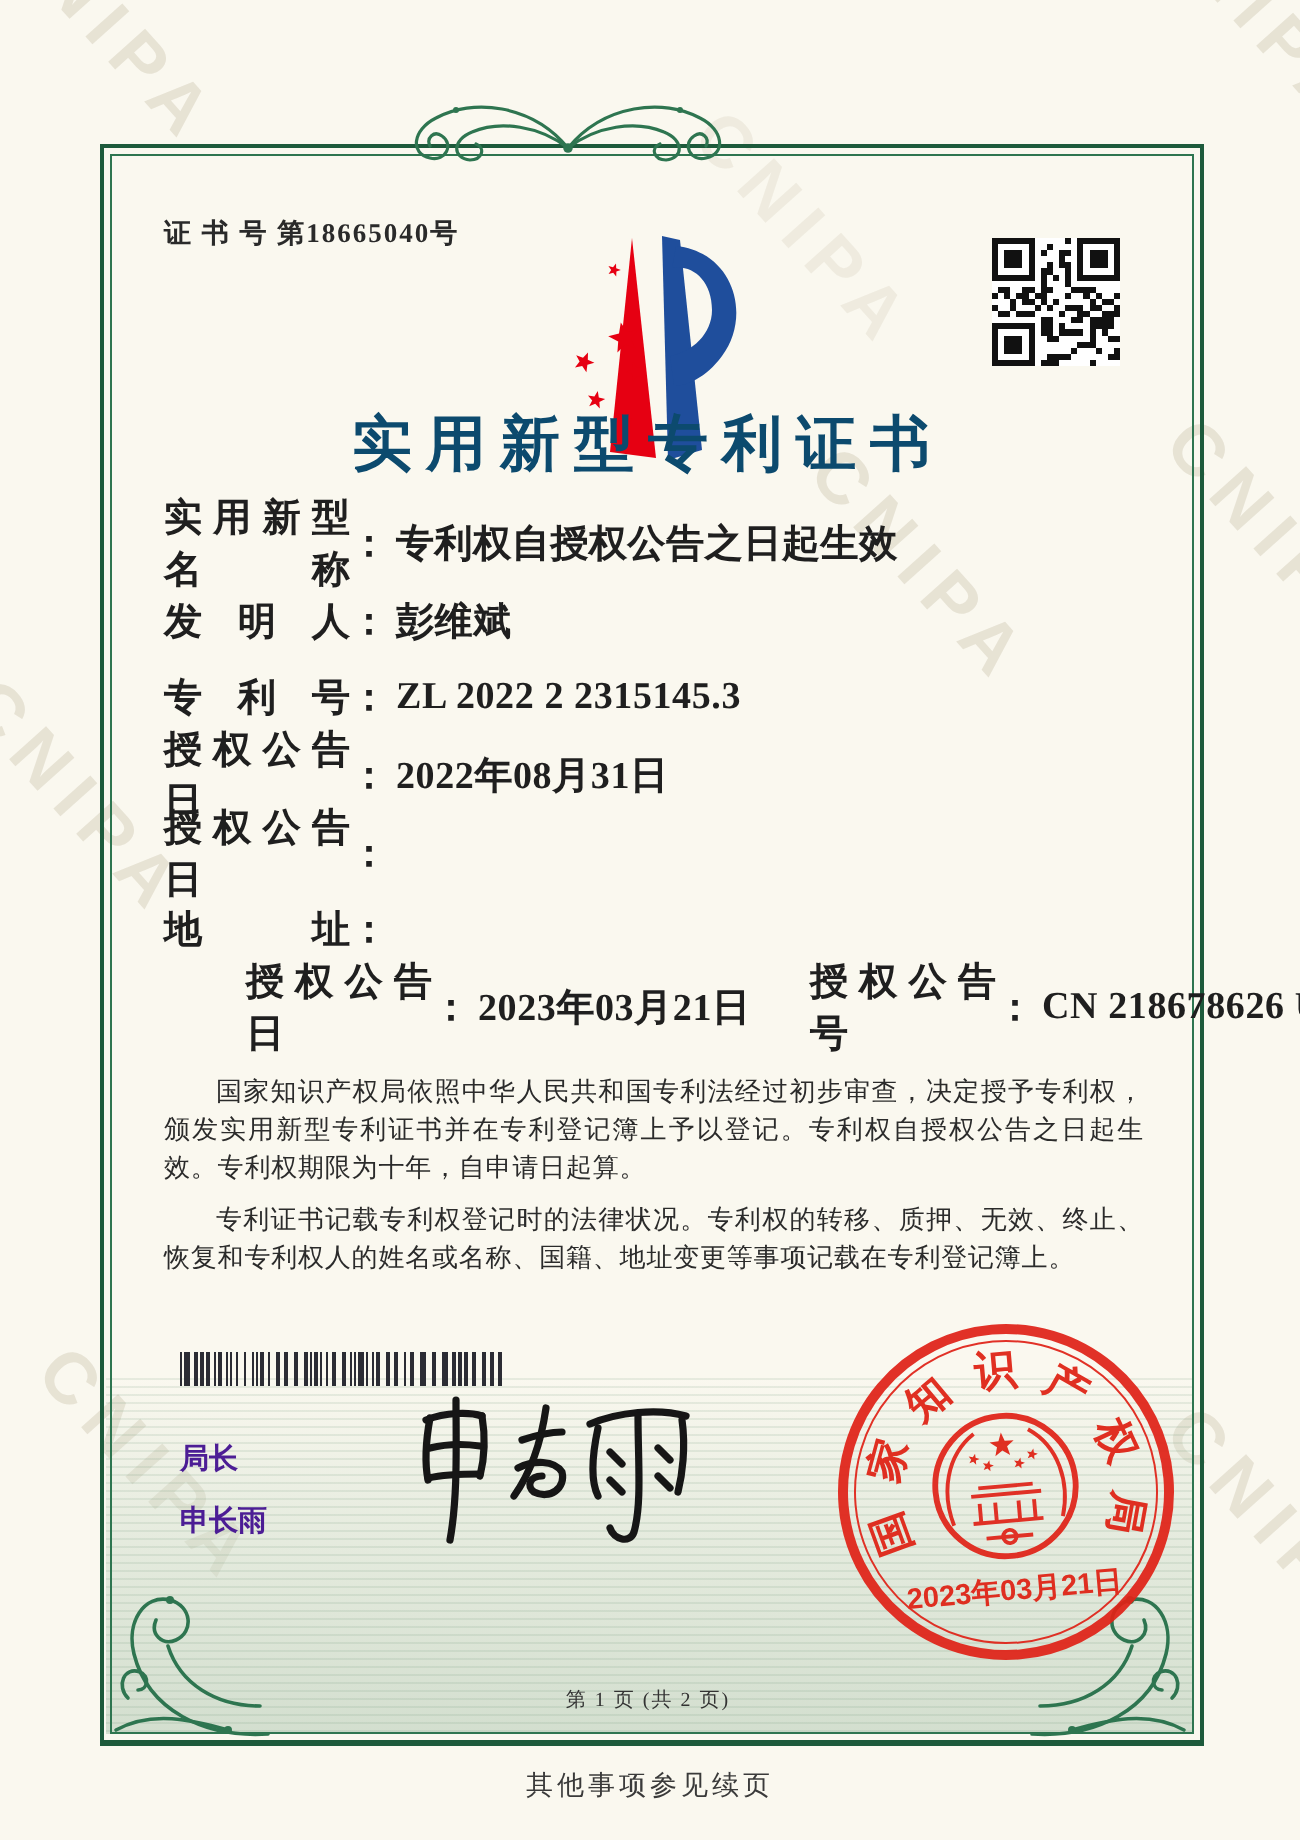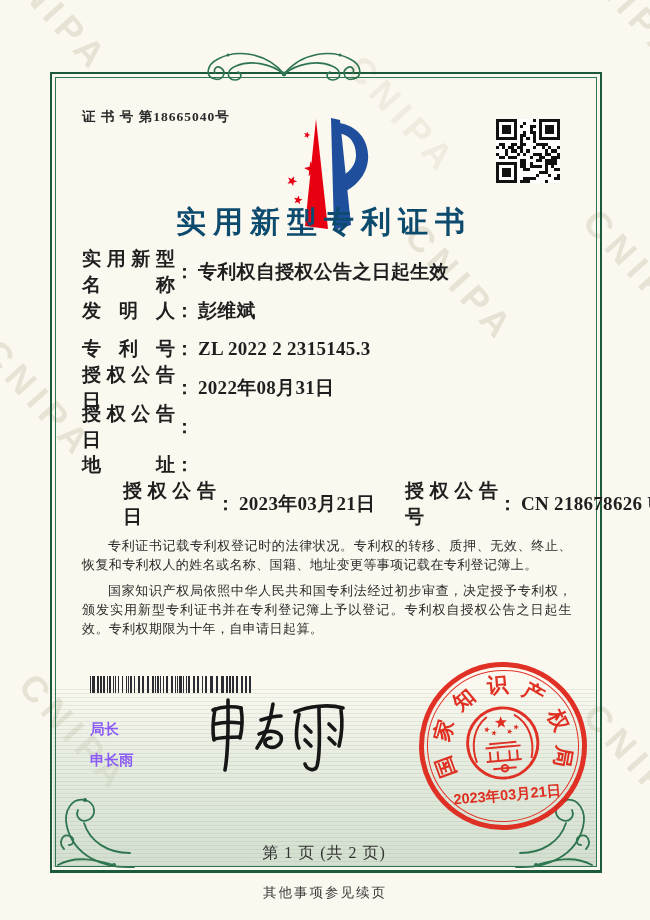--- a/index.html
+++ b/index.html
@@ -51,24 +51,24 @@
   .fvalue{white-space:nowrap;letter-spacing:0.3px;}
   .pair{display:flex;align-items:center;margin-left:41px;}
   .pair.first{width:241px;flex:none;}
   
   .paras{position:absolute;left:82px;top:536px;width:490px;z-index:4;
     font-size:13px;line-height:19px;color:#2b2b2b;text-align:justify;letter-spacing:0.4px;}
   .paras p{margin:0 0 7px 0;text-indent:2em;}
   
   .barcode{position:absolute;left:90px;top:676px;z-index:4;}
   .issuer{position:absolute;left:90px;top:720px;z-index:4;
-    font-family:"Liberation Sans","DejaVu Sans",sans-serif;font-size:14.5px;font-weight:600;color:#8b5cf6;}
+    font-family:"Liberation Sans","DejaVu Sans",sans-serif;font-size:14.5px;font-weight:600;color:#4c1d95;}
   .issuer div{margin-bottom:12px;}
   .signature{position:absolute;left:183px;top:696px;z-index:5;}
-  .page-info{position:absolute;left:50px;width:548px;top:843px;z-index:4;text-align:center;font-size:16px;color:#333;letter-spacing:1px;}
+  .page-info{position:absolute;left:50px;width:548px;top:843px;z-index:4;text-align:center;font-size:10px;color:#333;letter-spacing:1px;}
   .cont-note{position:absolute;left:0;width:650px;top:884px;z-index:4;text-align:center;font-size:13.5px;color:#3a3a3a;letter-spacing:2px;}
   
   .seal{position:absolute;left:419px;top:662px;width:168px;height:168px;z-index:6;
     transform:rotate(-5deg);opacity:0.93;}
   .seal .ring{position:absolute;inset:0;border:5px solid #e02318;border-radius:50%;}
   .seal .ring2{position:absolute;inset:8px;border:1.5px solid #e02318;border-radius:50%;}
   .seal .arc-ch{position:absolute;left:50%;top:50%;font-size:21px;font-weight:700;color:#df2113;
     font-family:"Liberation Sans","DejaVu Sans",sans-serif;}
   .seal .emblem{position:absolute;left:45px;top:42px;}
   .seal .seal-date{position:absolute;left:0;width:100%;top:124px;text-align:center;
@@ -301,22 +301,22 @@
     </span>
     <span class="pair">
       <span class="flabel">授权公告号</span>
         <span class="fcolon">：</span>
       <span class="fvalue">CN 218678626 U</span>
     </span>
   </div>
 </div>
 
 <div class="paras">
+  <p>国家知识产权局依照中华人民共和国专利法经过初步审查，决定授予专利权，颁发实用新型专利证书并在专利登记簿上予以登记。专利权自授权公告之日起生效。专利权期限为十年，自申请日起算。</p>
   <p>专利证书记载专利权登记时的法律状况。专利权的转移、质押、无效、终止、恢复和专利权人的姓名或名称、国籍、地址变更等事项记载在专利登记簿上。</p>
-  <p>国家知识产权局依照中华人民共和国专利法经过初步审查，决定授予专利权，颁发实用新型专利证书并在专利登记簿上予以登记。专利权自授权公告之日起生效。专利权期限为十年，自申请日起算。</p>
 </div>
 
 <svg class="barcode" id="barcode-svg" width="162" height="17">
     <rect x="0" y="0" width="1" height="17" fill="#2c2c34"></rect>
     <rect x="2" y="0" width="3" height="17" fill="#2c2c34"></rect>
     <rect x="7" y="0" width="2" height="17" fill="#2c2c34"></rect>
     <rect x="10" y="0" width="2" height="17" fill="#2c2c34"></rect>
     <rect x="13" y="0" width="2" height="17" fill="#2c2c34"></rect>
     <rect x="17" y="0" width="1" height="17" fill="#2c2c34"></rect>
     <rect x="19" y="0" width="2" height="17" fill="#2c2c34"></rect>

